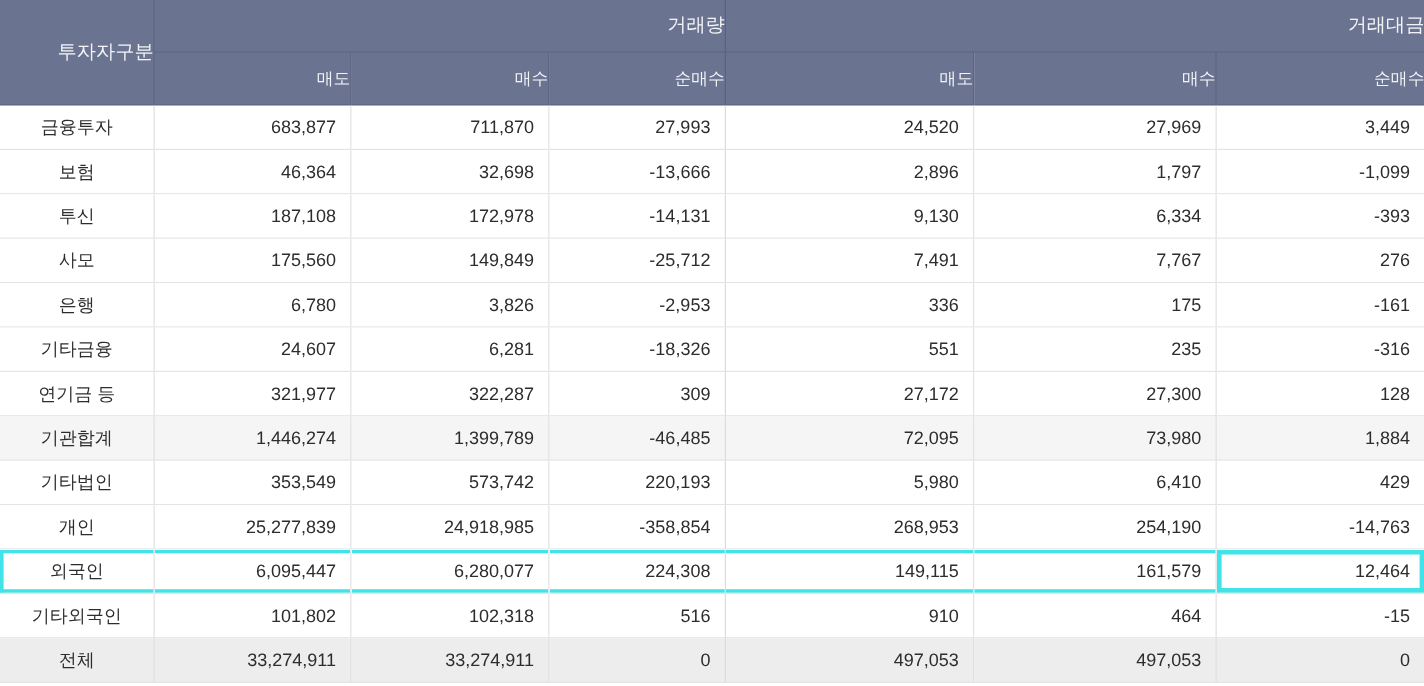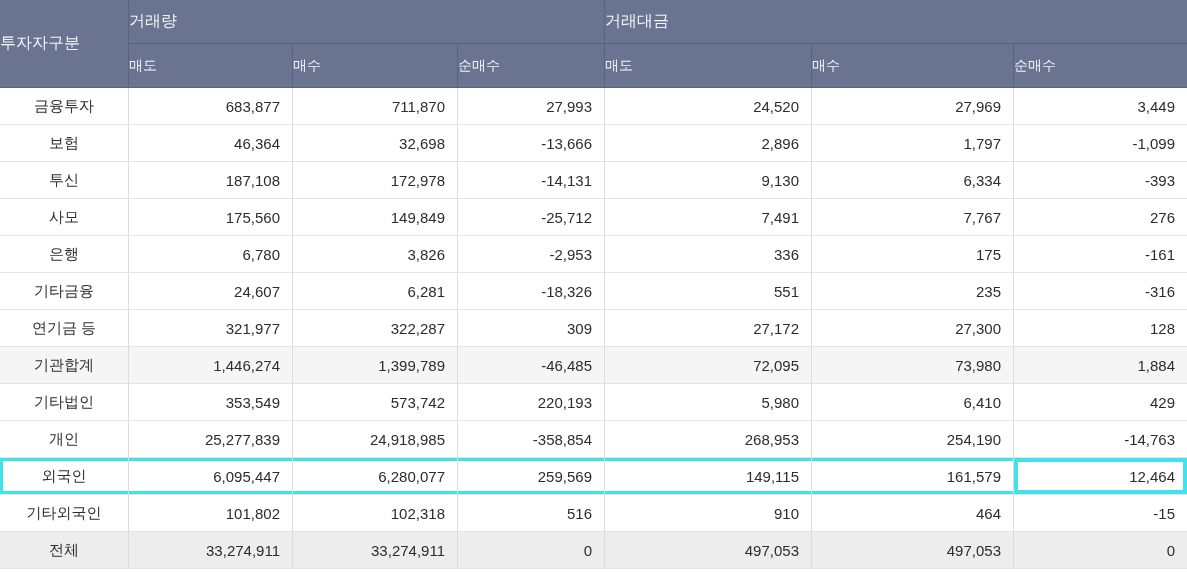--- a/index.html
+++ b/index.html
@@ -10,21 +10,21 @@
   html,body{margin:0;padding:0;}
   body{
     width:1187px;height:572px;background:#fff;overflow:hidden;
     font-family:"Liberation Sans","DejaVu Sans",sans-serif;
   }
   table{border-collapse:separate;border-spacing:0;table-layout:fixed;width:1187px;}
   th,td{box-sizing:border-box;padding:0;margin:0;}
 
   thead th{
     background:var(--header-bg);color:var(--header-text);
-    font-weight:400;text-align:left;vertical-align:middle;
+    font-weight:400;text-align:right;vertical-align:middle;
   }
   thead tr.group-row th{height:44px;font-size:16px;}
   thead tr.sub-row th{height:44px;font-size:14px;}
   th.corner{font-size:15px;border-right:1px solid var(--header-border);border-bottom:1px solid var(--header-border);}
   th.group{border-bottom:1px solid var(--header-border);}
   th.group.first{border-right:1px solid var(--header-border);}
   tr.sub-row th{border-bottom:1px solid var(--header-border);border-right:1px solid var(--header-border);}
   tr.sub-row th:last-child{border-right:none;}
 
   tbody td{
@@ -166,21 +166,21 @@
         <td class="num">24,918,985</td>
         <td class="num">-358,854</td>
         <td class="num">268,953</td>
         <td class="num">254,190</td>
         <td class="num">-14,763</td>
       </tr>
       <tr class="highlight">
         <td class="row-label">외국인</td>
         <td class="num">6,095,447</td>
         <td class="num">6,280,077</td>
-        <td class="num">259,569</td>
+        <td class="num">224,308</td>
         <td class="num">149,115</td>
         <td class="num">161,579</td>
         <td class="num selected">12,464</td>
       </tr>
       <tr>
         <td class="row-label">기타외국인</td>
         <td class="num">101,802</td>
         <td class="num">102,318</td>
         <td class="num">516</td>
         <td class="num">910</td>

